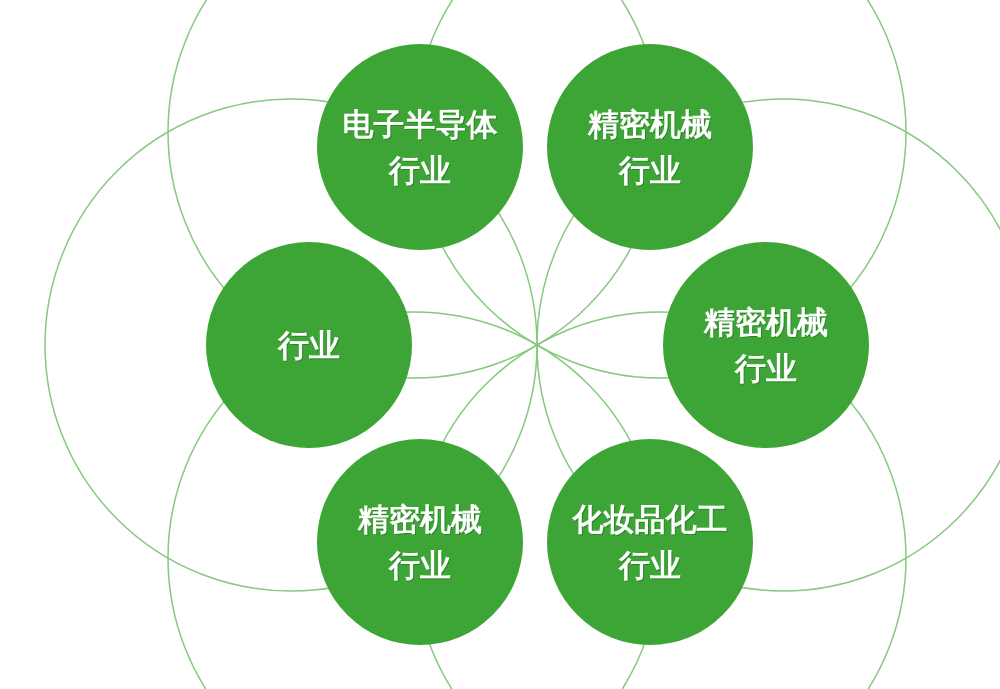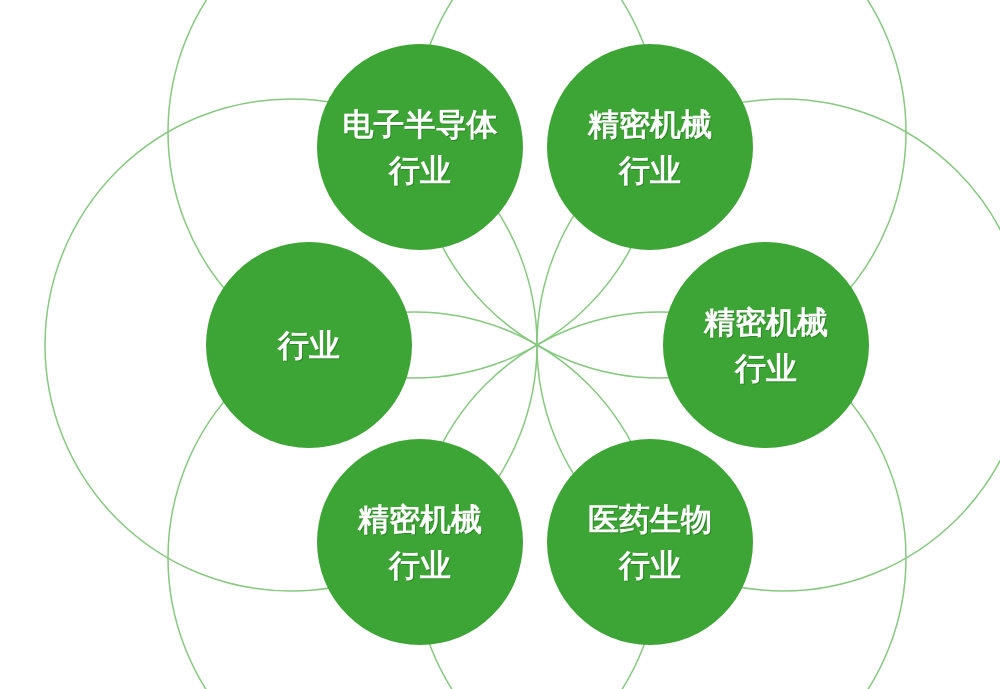--- a/index.html
+++ b/index.html
@@ -40,21 +40,21 @@
     <span>精密机械</span>
     <span>行业</span>
   </div>
 
   <div class="disc" style="left:623px; top:242px;text-align:right;">
     <span>精密机械</span>
     <span>行业</span>
   </div>
 
   <div class="disc" style="left:507px; top:439px;">
-    <span>医药生物</span>
+    <span>化妆品化工</span>
     <span>行业</span>
   </div>
 
   <div class="disc" style="left:277px; top:439px;">
     <span>精密机械</span>
     <span>行业</span>
   </div>
 
   <div class="disc" style="left:166px; top:242px;">
     <span>行业</span>

